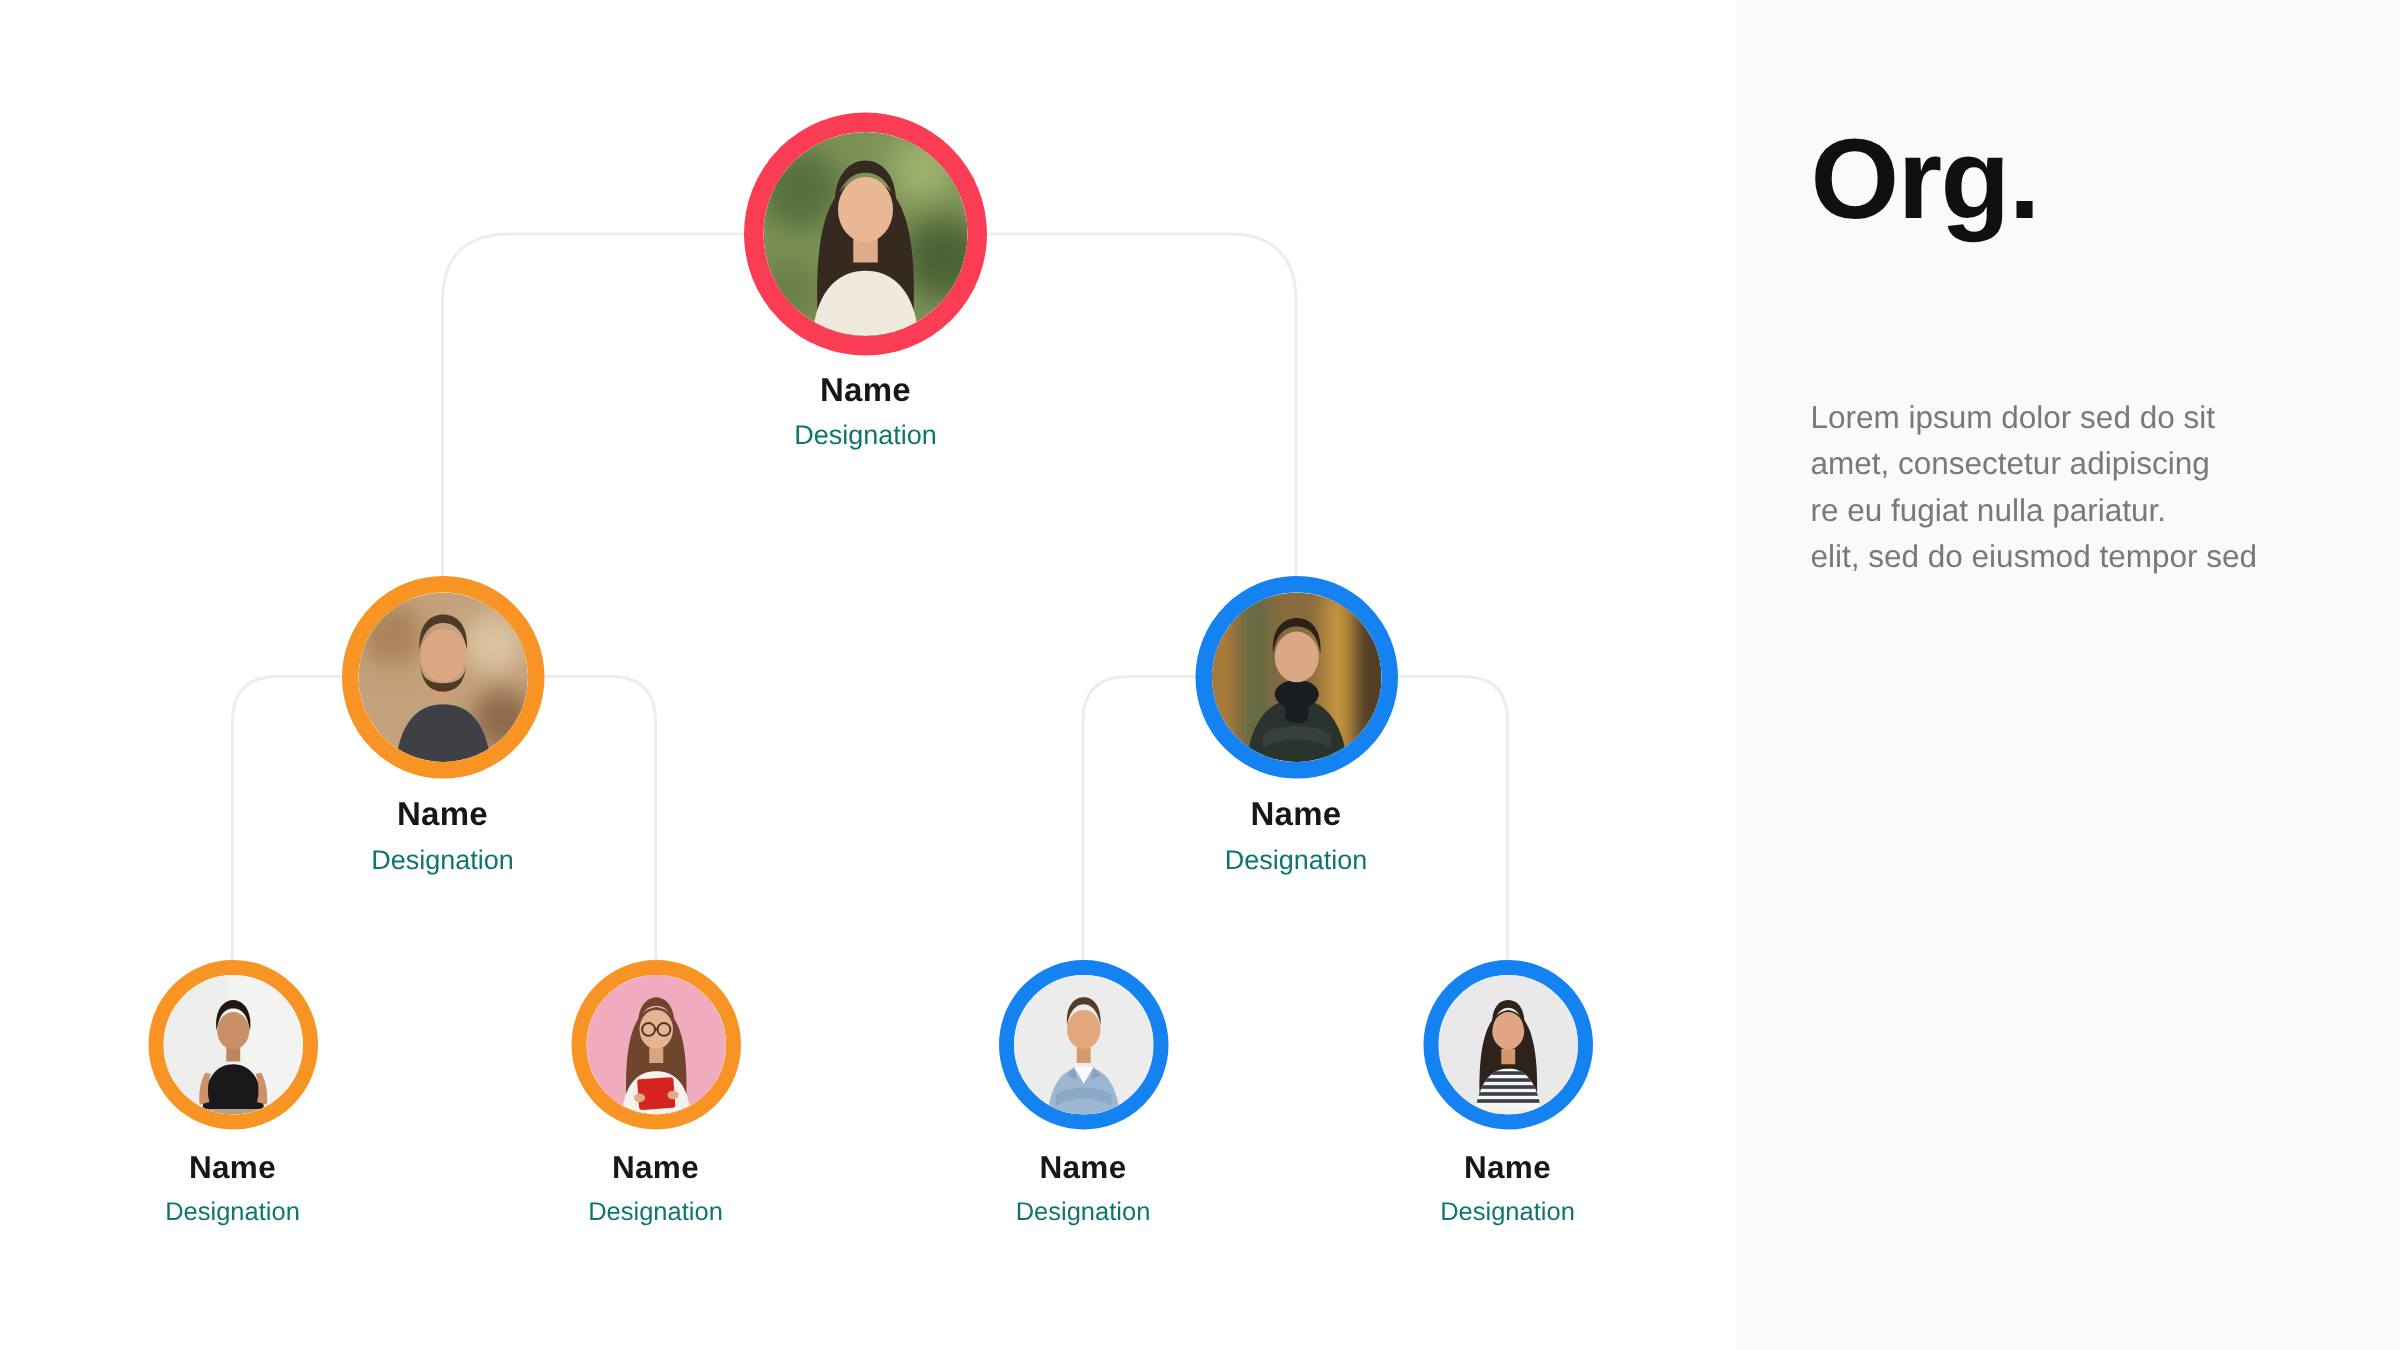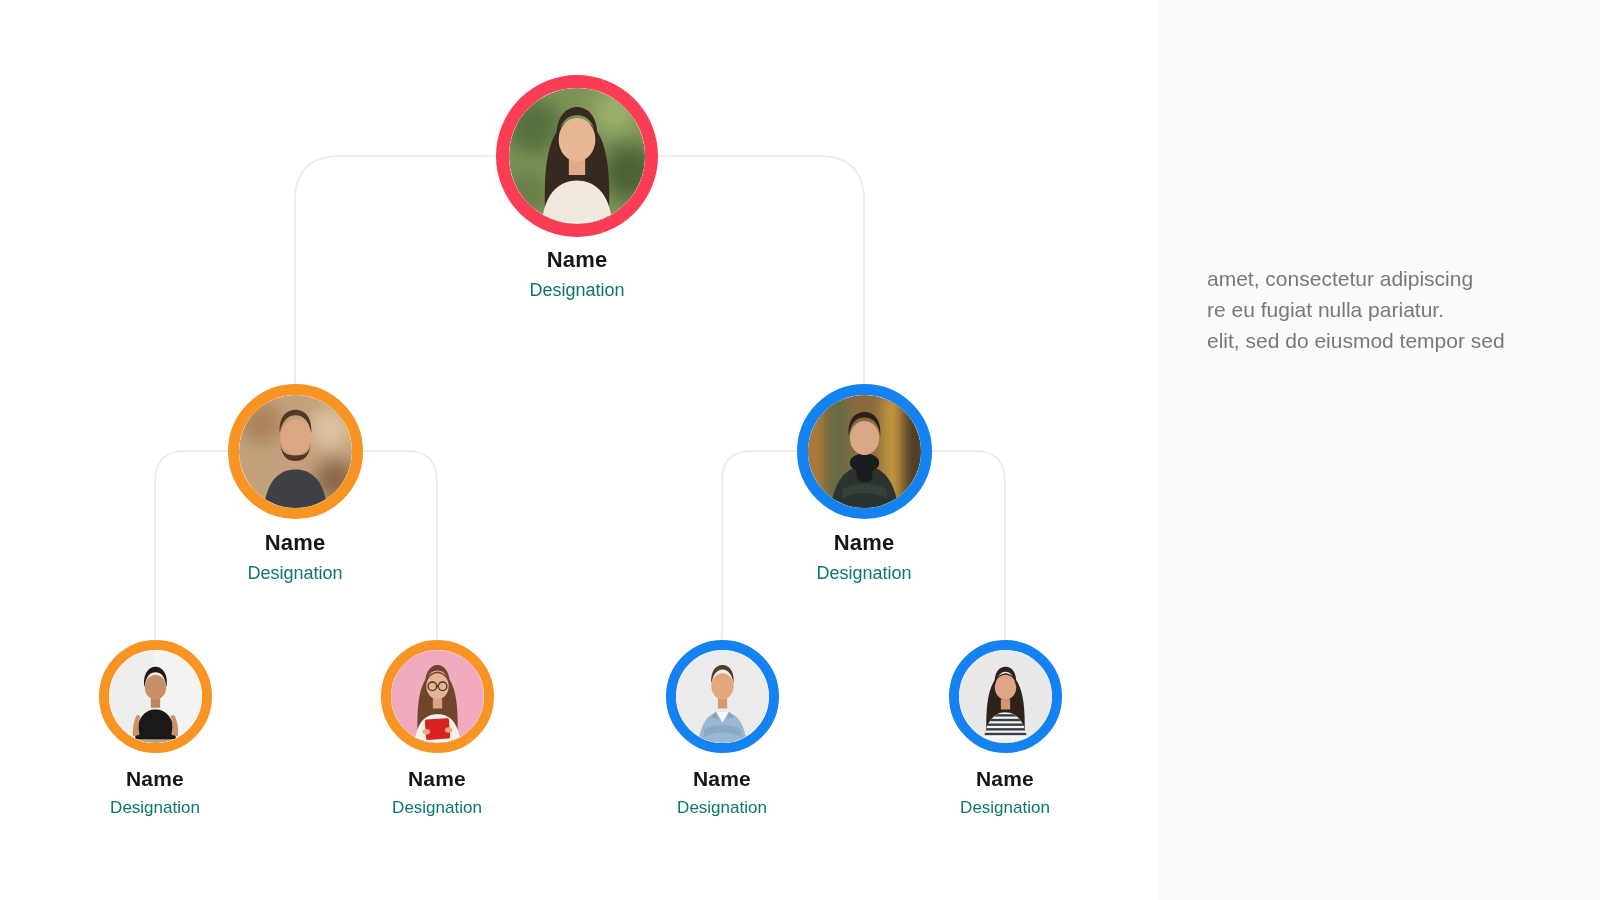--- a/index.html
+++ b/index.html
@@ -237,21 +237,23 @@
           <path d="M38.5,40 C37,23 44,18 50,18 C56,18 63,23 61.5,40 C60,28 55,23.5 50,23.5 C45,23.5 40,28 38.5,40 Z" fill="#2d231c"></path>
         </g>
       </svg>
     </div>
     <div class="name">Name</div>
     <div class="desig">Designation</div>
   </div>
 
   <div class="panel">
     <div class="panel-title">
+      <div>Org.</div>
     </div>
     <div class="panel-desc">
+      <div>Lorem ipsum dolor sed do sit</div>
       <div>amet, consectetur adipiscing</div>
       <div>re eu fugiat nulla pariatur.</div>
       <div>elit, sed do eiusmod tempor sed</div>
     </div>
   </div>
 
 </div>
 
 </body></html>

